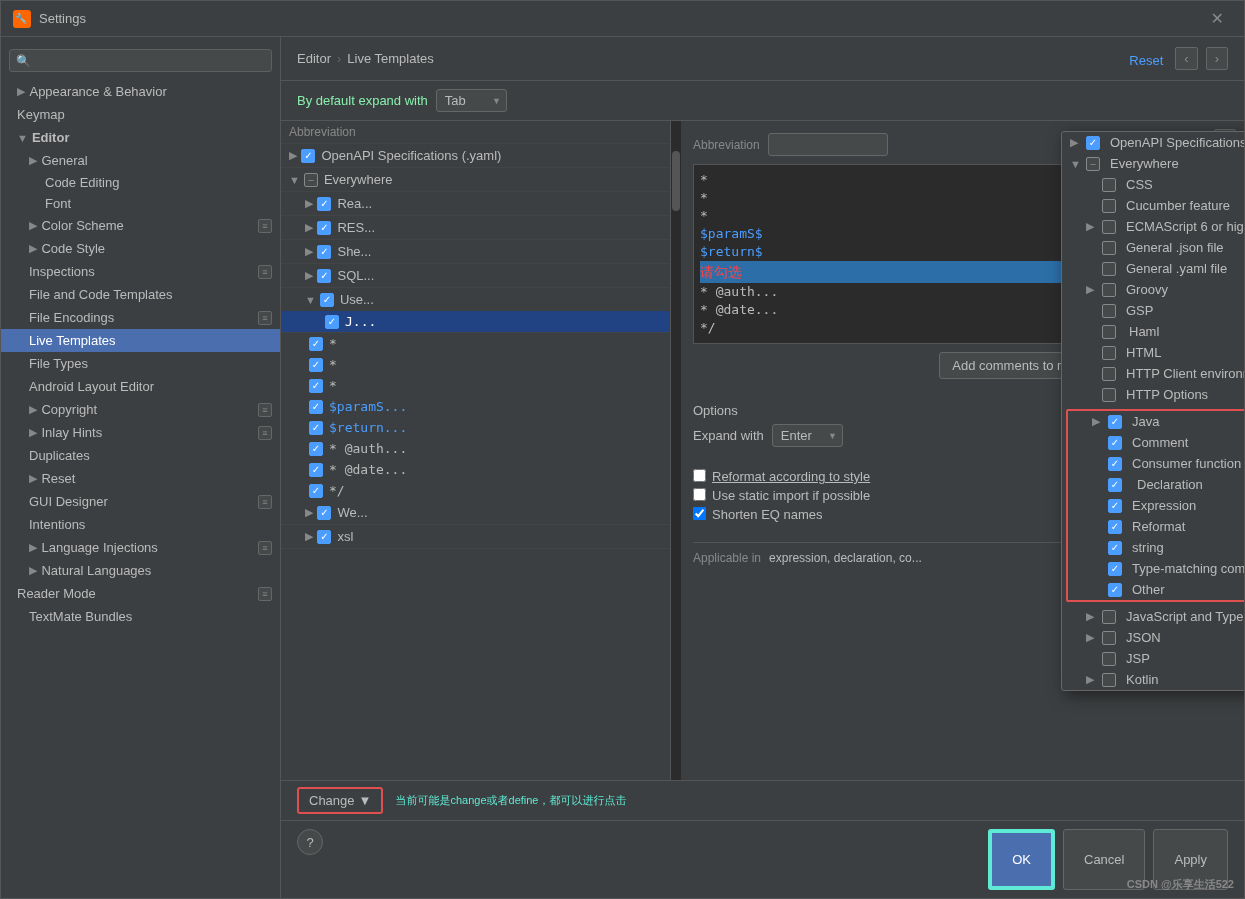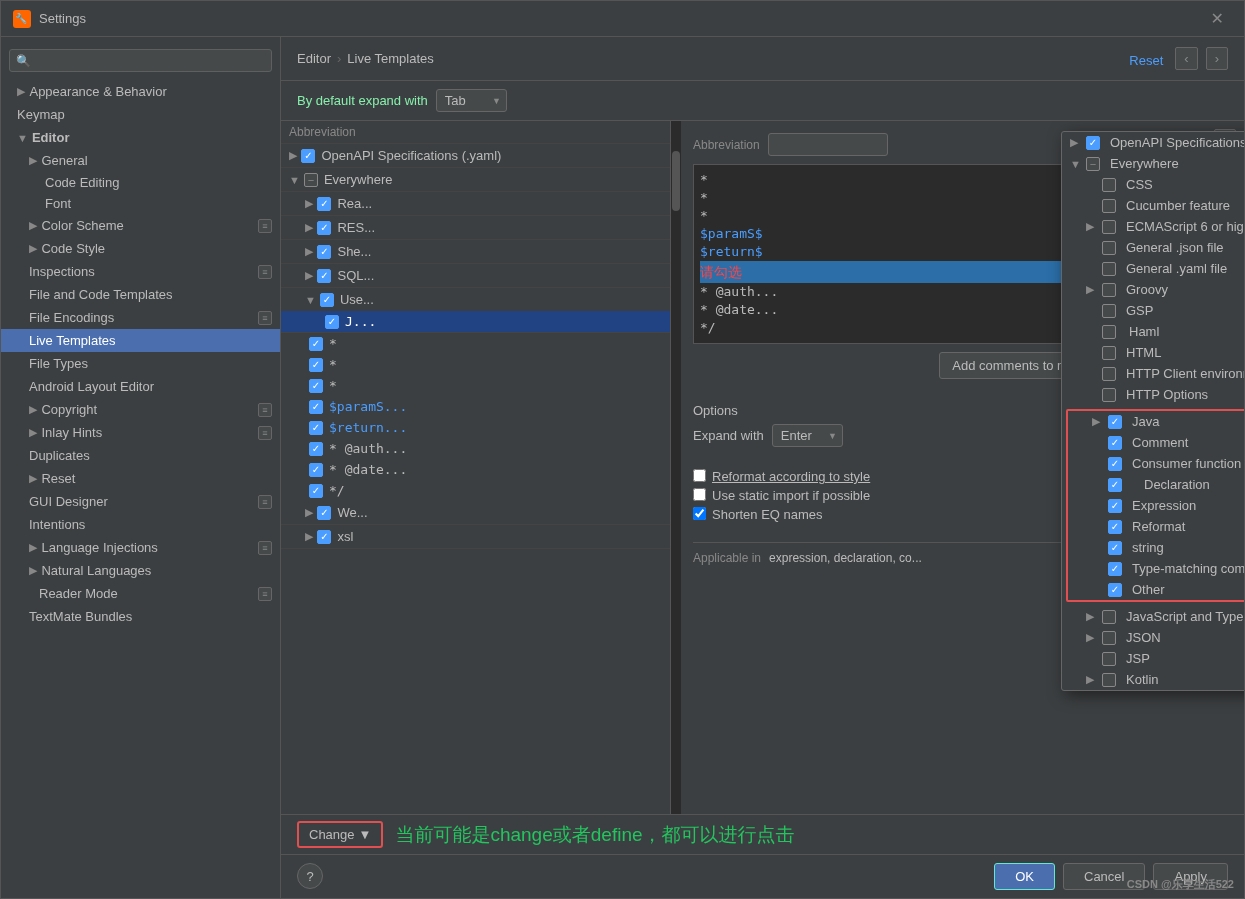--- a/index.html
+++ b/index.html
@@ -352,23 +352,23 @@
       padding: 8px 16px;
       border-top: 1px solid #555;
       display: flex;
       justify-content: flex-end;
       gap: 8px;
       background: #3c3f41;
       flex-shrink: 0;
     }
     .btn-ok {
       background: #4b6eaf;
-      border: 1px solid #5eead4;
+      border: 4px solid #5eead4;
       color: white;
-      padding: 5px 20px;
+      padding: 19px 20px;
       border-radius: 3px;
       cursor: pointer;
       font-size: 13px;
     }
     .btn-cancel {
       background: #45494a;
       border: 1px solid #666;
       color: #bbbbbb;
       padding: 5px 20px;
       border-radius: 3px;
@@ -602,21 +602,21 @@
       </div>
       <div class="sidebar-item" style="padding-left:28px">
         <span class="arrow">▶</span>
         <span>Language Injections</span>
         <span class="icon-badge">≡</span>
       </div>
       <div class="sidebar-item" style="padding-left:28px">
         <span class="arrow">▶</span>
         <span>Natural Languages</span>
       </div>
-      <div class="sidebar-item" style="padding-left:38px">
+      <div class="sidebar-item" style="padding-left:16px">
         <span>Reader Mode</span>
         <span class="icon-badge">≡</span>
       </div>
       <div class="sidebar-item" style="padding-left:28px">
         <span>TextMate Bundles</span>
       </div>
     </div>
 
     <div class="right-panel">
 
@@ -916,21 +916,21 @@
               <div class="dropdown-item" style="padding-left:40px">
                 <span class="cb-checked cb">✓</span>
                 <span style="margin-left:4px">Comment</span>
               </div>
               <div class="dropdown-item" style="padding-left:40px">
                 <span class="cb-checked cb">✓</span>
                 <span style="margin-left:4px">Consumer function</span>
               </div>
               <div class="dropdown-item" style="padding-left:40px">
                 <span class="cb-checked cb">✓</span>
-                <span style="margin-left:16px">Declaration</span>
+                <span style="margin-left:9px">Declaration</span>
               </div>
               <div class="dropdown-item" style="padding-left:40px">
                 <span class="cb-checked cb">✓</span>
                 <span style="margin-left:4px">Expression</span>
               </div>
               <div class="dropdown-item" style="padding-left:40px">
                 <span class="cb-checked cb">✓</span>
                 <span style="margin-left:4px">Reformat</span>
               </div>
               <div class="dropdown-item" style="padding-left:40px">
@@ -969,21 +969,21 @@
             </div>
           </div>
         </div>
       </div>
 
       <div style="padding:6px 16px; display:flex; align-items:center; gap:12px; border-top:1px solid #555; background:#3c3f41; flex-shrink:0">
         <button class="change-btn">
           <span>Change</span>
           <span>▼</span>
         </button>
-        <span style="color:#22c55e; font-size:19px">当前可能是change或者define，都可以进行点击</span>
+        <span style="color:#5eead4; font-size:11px">当前可能是change或者define，都可以进行点击</span>
       </div>
 
       <div class="footer">
         <div class="help-btn">?</div>
         <button class="btn-ok">OK</button>
         <button class="btn-cancel">Cancel</button>
         <button class="btn-apply">Apply</button>
       </div>
     </div>
   </div>

